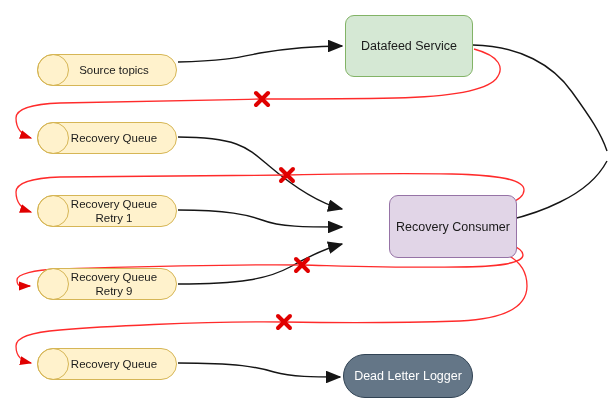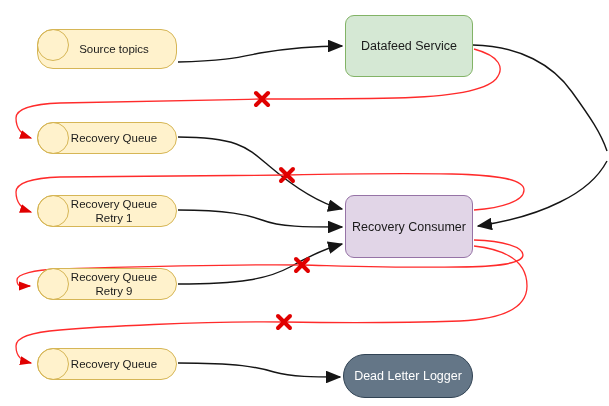--- a/index.html
+++ b/index.html
@@ -15,24 +15,24 @@
     font-size:11.5px;line-height:1.22;
   }
   .queue .cap{
     position:absolute;left:-1px;top:-1px;width:32px;height:32px;
     border:1px solid #D6B656;border-radius:50%;box-sizing:border-box;
   }
   .queue .lbl{position:relative;padding-left:14px;}
   .lbl span{display:block;}
   .process{border-radius:9px;font-size:12.5px;justify-content:center;}
   .datafeed{background:#D5E8D4;border:1px solid #82B366;}
-  .consumer{background:#E1D5E7;border:1px solid #9673A6;}
+  .consumer{background:#E1D5E7;border:1px solid #9673A6;margin-left:44px;}
   .logger{background:#647687;border:1px solid #314354;color:#ffffff;}
   
-  #n-source  {left:37px; top:29px;  width:140px;height:40px;}
+  #n-source  {left:37px; top:54px;  width:140px;height:32px;}
   #n-rq      {left:37px; top:122px; width:140px;height:32px;}
   #n-r1      {left:37px; top:195px; width:140px;height:32px;}
   #n-r2      {left:37px; top:268px; width:140px;height:32px;}
   #n-dlt     {left:37px; top:348px; width:140px;height:32px;}
   #n-datafeed{left:345px;top:15px;  width:128px;height:62px;}
   #n-consumer{left:345px;top:195px; width:128px;height:63px;}
   #n-logger  {left:343px;top:354px; width:130px;height:44px;border-radius:22px;}
 </style>
 </head>
 <body>

